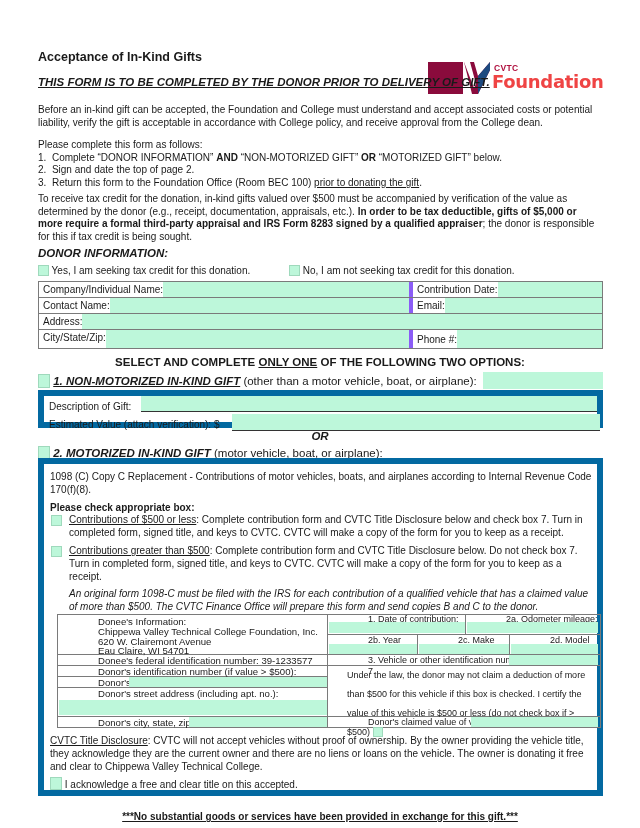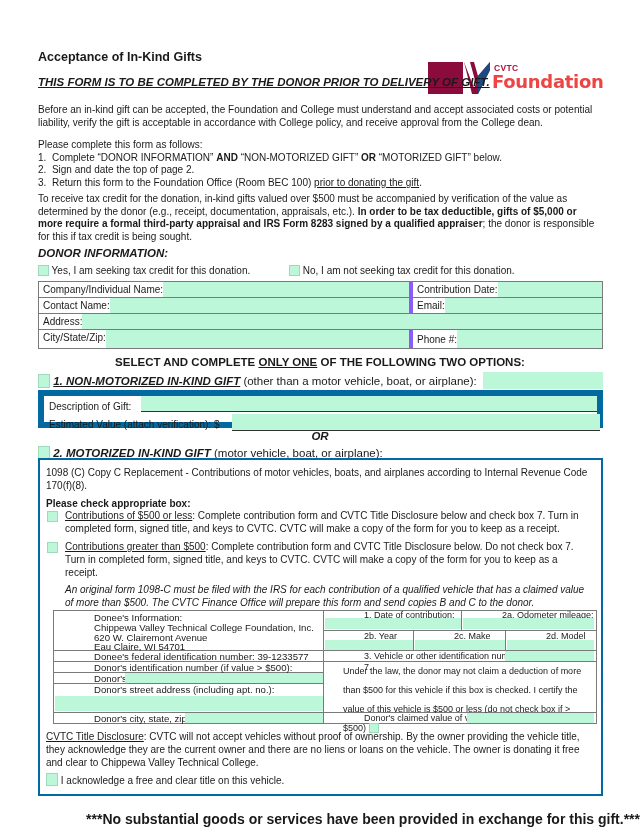--- a/index.html
+++ b/index.html
@@ -41,29 +41,29 @@
   #select-heading { left: 0; width: 640px; top: 356px; text-align: center; font-size: 11.5px; font-weight: bold; }
 
   #opt1 { left: 38px; top: 374px; font-size: 11.5px; }
   #opt1-fill { left: 483px; top: 372px; width: 120px; height: 17px; }
   #nonmotor-box { left: 38px; top: 390px; width: 565px; height: 38px; border: 6px solid #0369a1; }
   .line-field { position: absolute; border-bottom: 1px solid #333; background: #bdf7da; }
 
   #or { left: 0; width: 640px; top: 430px; text-align: center; font-size: 11.5px; font-weight: bold; font-style: italic; }
   #opt2 { left: 38px; top: 446px; font-size: 11.5px; }
 
-  #motor-box { left: 38px; top: 458px; width: 565px; height: 338px; border: 2px solid #0369a1; }
+  #motor-box { left: 38px; top: 458px; width: 565px; height: 338px; border: 6px solid #0369a1; }
   #motor-box .p { position: absolute; left: 6px; width: 550px; line-height: 13px; font-size: 10px; }
 
   
   #t1098 { left: 13px; top: 150px; width: 544px; height: 114px; border: 1px solid #7a7a7a; font-size: 9.6px; }
   .tc { position: absolute; border-color: #7a7a7a; border-style: solid; border-width: 0; }
   .tl { position: absolute; white-space: nowrap; padding-left: 37px; }
 
-  #footer-note { left: 0; width: 640px; top: 811px; text-align: right; font-size: 14px; font-weight: bold; }
+  #footer-note { left: 0; width: 640px; top: 811px; text-align: center; font-size: 10px; font-weight: bold; text-decoration: underline; }
 </style>
 </head>
 <body>
 
 <div class="abs" id="title">Acceptance of In-Kind Gifts</div>
 
 <div class="abs" id="logo">
   <div class="bar"></div>
   <svg style="position:absolute;left:36px;top:2px" width="28" height="32">
     <polygon points="0,0 10,0 14,14 26,0 26,8 14,32 8,32" fill="#8a0b3c"></polygon>
@@ -250,17 +250,17 @@
       <div class="tl" style="left:3px;top:0;font-size:9px">Donor's claimed value of vehicle:</div>
       <div class="abs fill" style="left:143px;top:0;width:127px;height:10px"></div>
     </div>
   </div>
 
   <div class="p" style="top:270px;width:552px">
     <span class="u">CVTC Title Disclosure</span><span>: CVTC will not accept vehicles without proof of ownership. By the owner providing the vehicle title, they acknowledge they are the current owner and there are no liens or loans on the vehicle. The owner is donating it free and clear to Chippewa Valley Technical College.</span>
   </div>
   <div class="abs" style="left:6px;top:313px">
     <span class="cb" style="width:12px;height:13px"></span>
-    <span>I acknowledge a free and clear title on this vehicle.</span>
+    <span>I acknowledge a free and clear title on this accepted.</span>
   </div>
 </div>
 
 <div class="abs" id="footer-note">***No substantial goods or services have been provided in exchange for this gift.***</div>
 
 </body></html>

